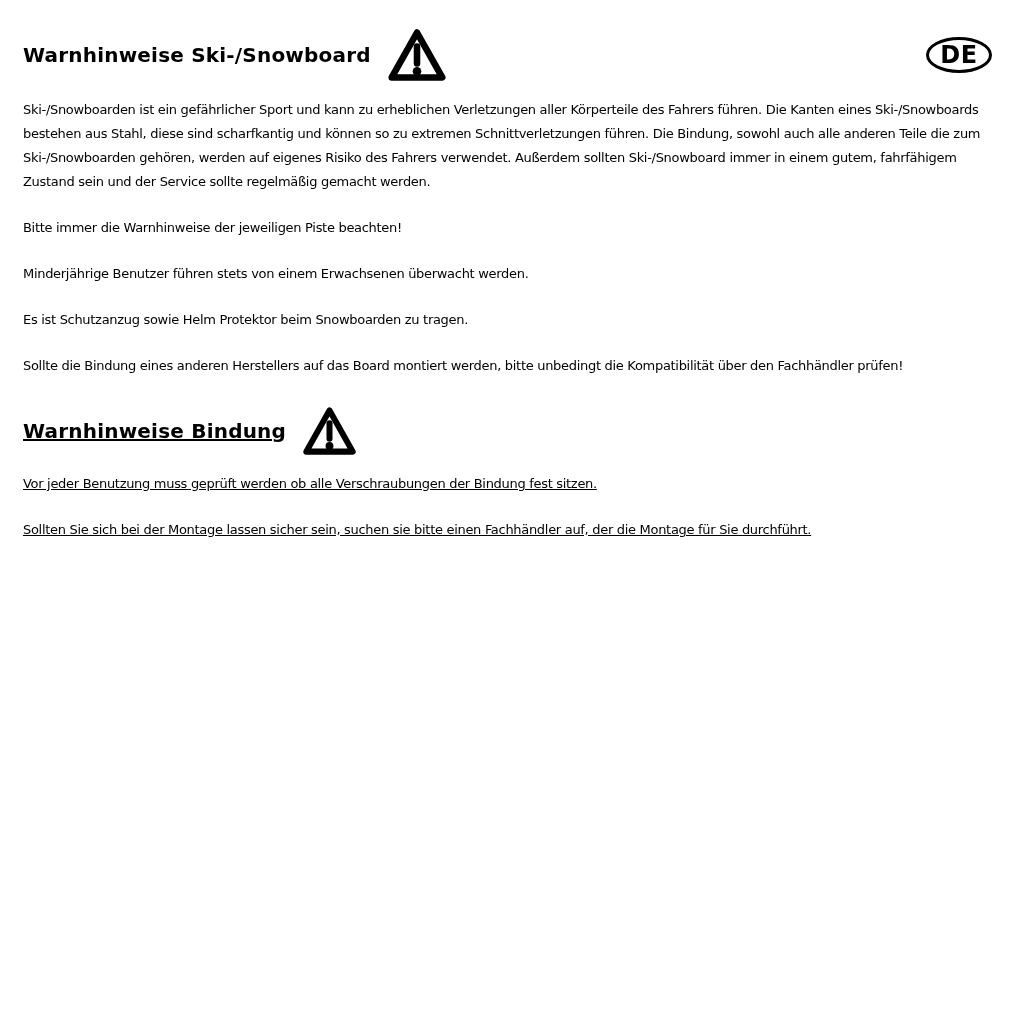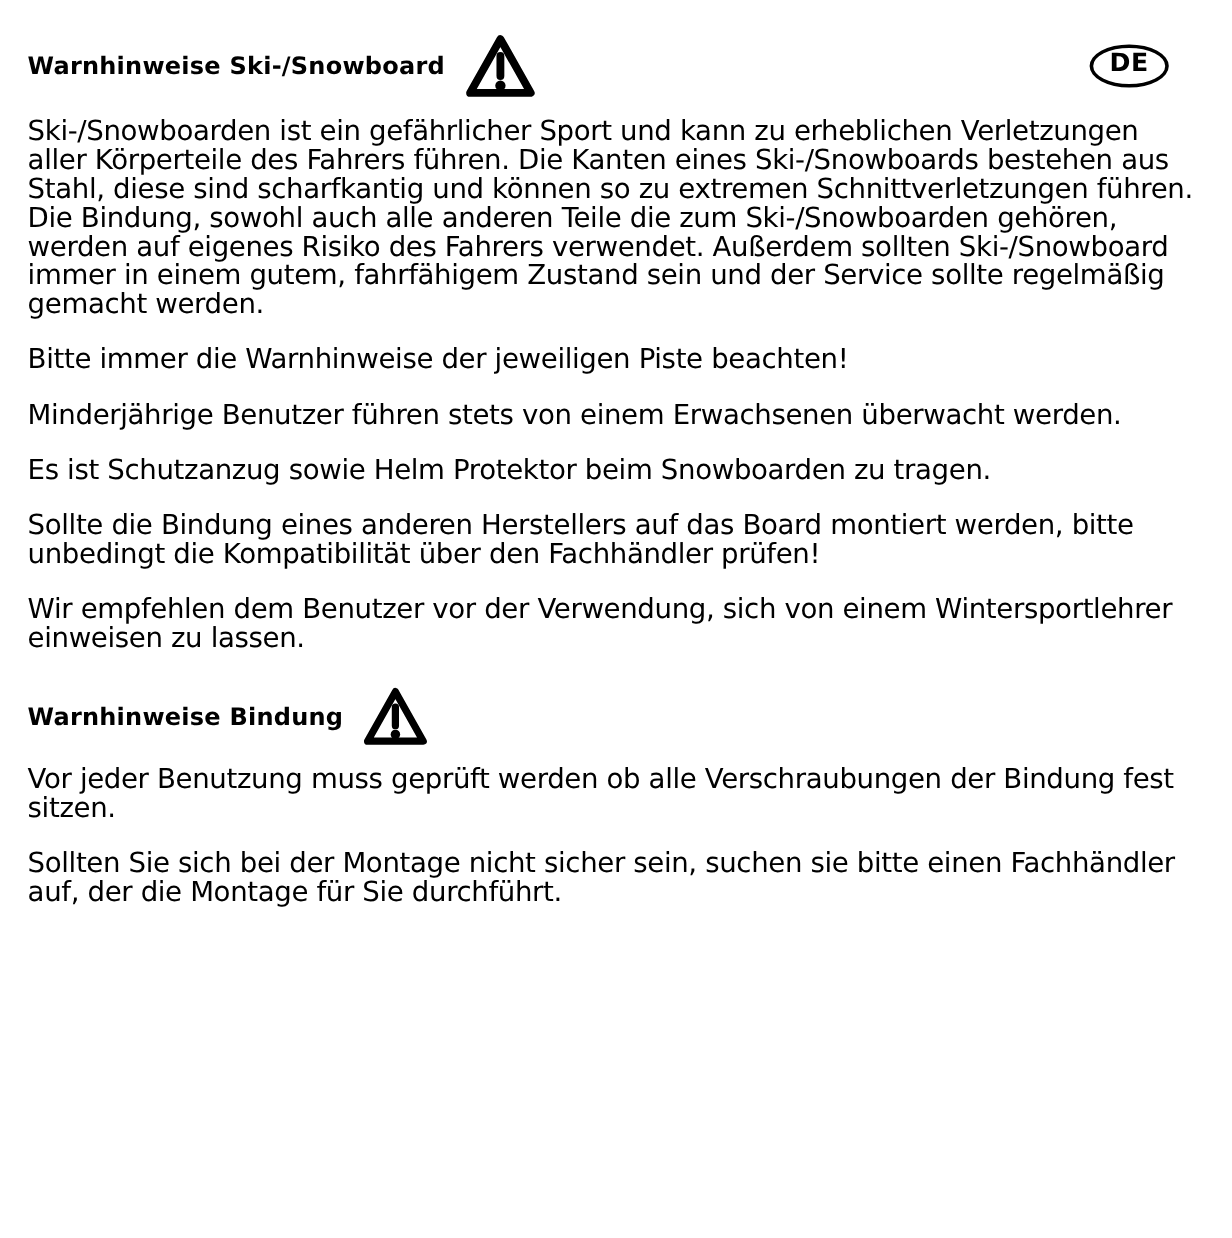--- a/index.html
+++ b/index.html
@@ -32,41 +32,42 @@
     line-height: 1.1;
     white-space: nowrap;
   }
   .warn-triangle {
     flex: 0 0 auto;
     display: block;
   }
   .de-badge {
     position: absolute;
     top: 37px;
-    right: 53px;
+    right: 35px;
     width: 60px;
     height: 30px;
     border: 3.5px solid #000;
     border-radius: 50%;
     display: flex;
-    align-items: flex-start;
+    align-items: center;
     justify-content: center;
     font-weight: bold;
-    font-size: 21px;
+    font-size: 24px;
     letter-spacing: 0.5px;
   }
   .body-text p {
     margin: 0 0 22px 0;
-    font-size: 23px;
+    font-size: 13px;
     line-height: 24px;
     letter-spacing: -0.3px;
     max-width: 980px;
   }
   .section-2 {
     margin-top: 26px;
+    text-decoration: underline;
   }
 </style>
 </head>
 <body>
 
 <div class="page">
 
   <div class="de-badge">
     <span>DE</span>
   </div>
@@ -79,32 +80,31 @@
         <path d="M32 22 L32 40" stroke="#000" stroke-width="7" stroke-linecap="round" fill="none"></path>
         <circle cx="32" cy="48.5" r="4.6" fill="#000"></circle>
       </svg>
     </div>
     <div class="body-text">
       <p>Ski-/Snowboarden ist ein gefährlicher Sport und kann zu erheblichen Verletzungen aller Körperteile des Fahrers führen. Die Kanten eines Ski-/Snowboards bestehen aus Stahl, diese sind scharfkantig und können so zu extremen Schnittverletzungen führen. Die Bindung, sowohl auch alle anderen Teile die zum Ski-/Snowboarden gehören, werden auf eigenes Risiko des Fahrers verwendet. Außerdem sollten Ski-/Snowboard immer in einem gutem, fahrfähigem Zustand sein und der Service sollte regelmäßig gemacht werden.</p>
       <p>Bitte immer die Warnhinweise der jeweiligen Piste beachten!</p>
       <p>Minderjährige Benutzer führen stets von einem Erwachsenen überwacht werden.</p>
       <p>Es ist Schutzanzug sowie Helm Protektor beim Snowboarden zu tragen.</p>
       <p>Sollte die Bindung eines anderen Herstellers auf das Board montiert werden, bitte unbedingt die Kompatibilität über den Fachhändler prüfen!</p>
-      <p>Wir empfehlen dem Benutzer vor der Verwendung, sich von einem Wintersportlehrer einweisen zu lassen.</p>
     </div>
   </div>
 
   <div class="section section-2">
     <div class="section-header">
       <h1>Warnhinweise Bindung</h1>
       <svg class="warn-triangle" width="55" height="54" viewBox="0 0 64 62" aria-hidden="true">
         <path d="M32 7 L59 55 L5 55 Z" fill="none" stroke="#000" stroke-width="7" stroke-linejoin="round"></path>
         <path d="M32 22 L32 40" stroke="#000" stroke-width="7" stroke-linecap="round" fill="none"></path>
         <circle cx="32" cy="48.5" r="4.6" fill="#000"></circle>
       </svg>
     </div>
     <div class="body-text">
       <p>Vor jeder Benutzung muss geprüft werden ob alle Verschraubungen der Bindung fest sitzen.</p>
-      <p>Sollten Sie sich bei der Montage nicht sicher sein, suchen sie bitte einen Fachhändler auf, der die Montage für Sie durchführt.</p>
+      <p>Sollten Sie sich bei der Montage lassen sicher sein, suchen sie bitte einen Fachhändler auf, der die Montage für Sie durchführt.</p>
     </div>
   </div>
 
 </div>
 
 </body></html>

